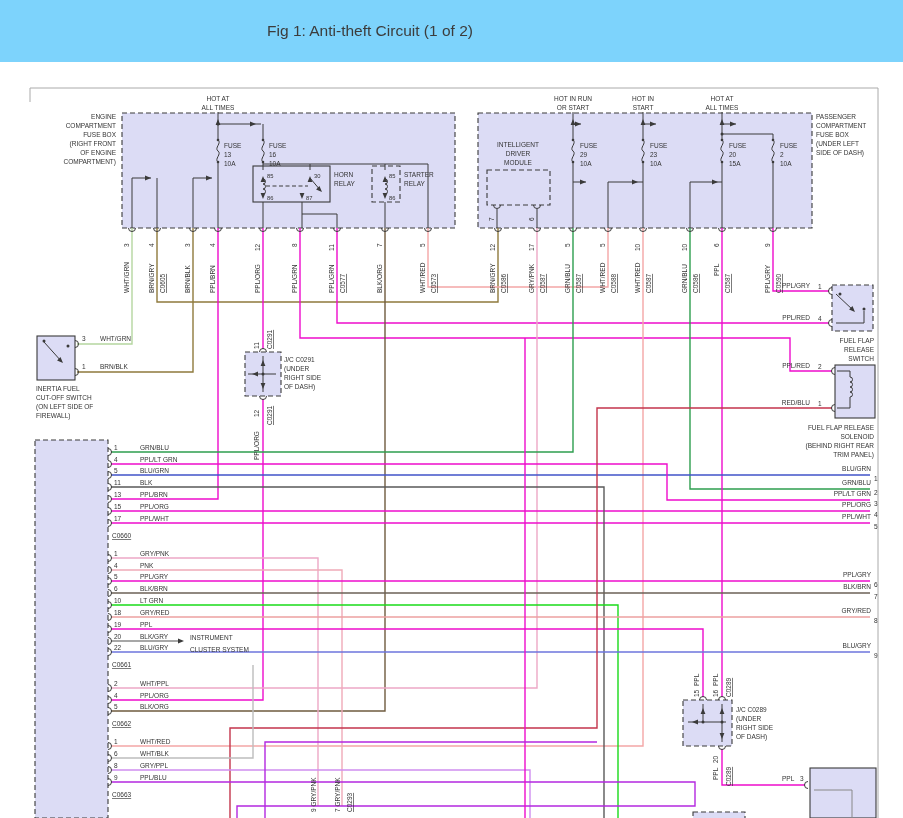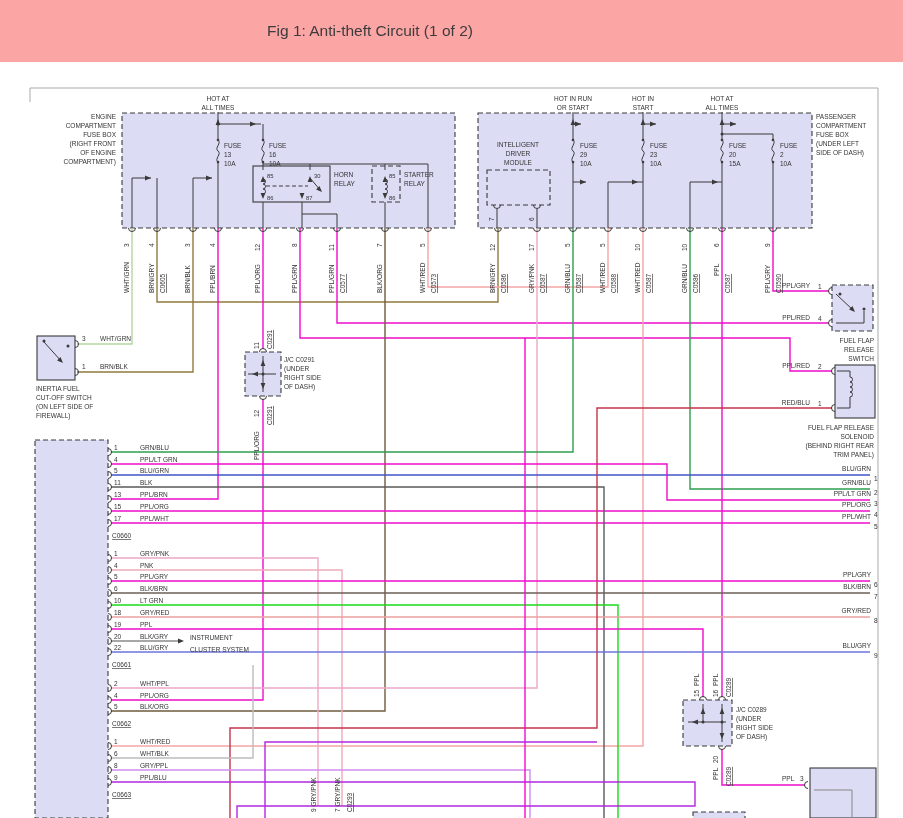--- a/index.html
+++ b/index.html
@@ -6,21 +6,21 @@
   #page{position:relative;width:903px;height:818px;overflow:hidden;background:#fff;}
   #title-bar{position:absolute;left:0;top:0;width:903px;height:62px;display:flex;align-items:center;}
   #title-bar span{display:block;width:740px;text-align:center;font-size:15.5px;color:#3c3c3c;}
   #schem{position:absolute;left:0;top:62px;}
   text{font-family:"Liberation Sans",sans-serif;}
 </style>
 </head>
 <body>
 
 <div id="page">
-  <div id="title-bar" style="background: #fca5a5;">
+  <div id="title-bar" style="background: #7dd3fc;">
     <span style="color: rgb(60, 60, 60);">Fig 1: Anti-theft Circuit (1 of 2)</span>
   </div>
   <svg id="schem" width="903" height="756" viewBox="0 0 903 756" xmlns="http://www.w3.org/2000/svg">
       <polyline points="30,26 878,26" fill="none" stroke="#aaaaaa" stroke-width="1"></polyline>
       <polyline points="878,26 878,756" fill="none" stroke="#aaaaaa" stroke-width="1"></polyline>
       <polyline points="30,26 30,40" fill="none" stroke="#aaaaaa" stroke-width="1"></polyline>
       <rect x="122" y="51" width="333" height="115" fill="#dcdcf5" stroke="#3a3a3a" stroke-width="1.1" stroke-dasharray="5,3"></rect>
       <rect x="478" y="51" width="334" height="115" fill="#dcdcf5" stroke="#3a3a3a" stroke-width="1.1" stroke-dasharray="5,3"></rect>
       <rect x="253" y="104" width="77" height="36" fill="#dcdcf5" stroke="#3a3a3a" stroke-width="1.1"></rect>
       <rect x="372" y="104" width="28" height="36" fill="#dcdcf5" stroke="#3a3a3a" stroke-width="1.1" stroke-dasharray="5,3"></rect>

